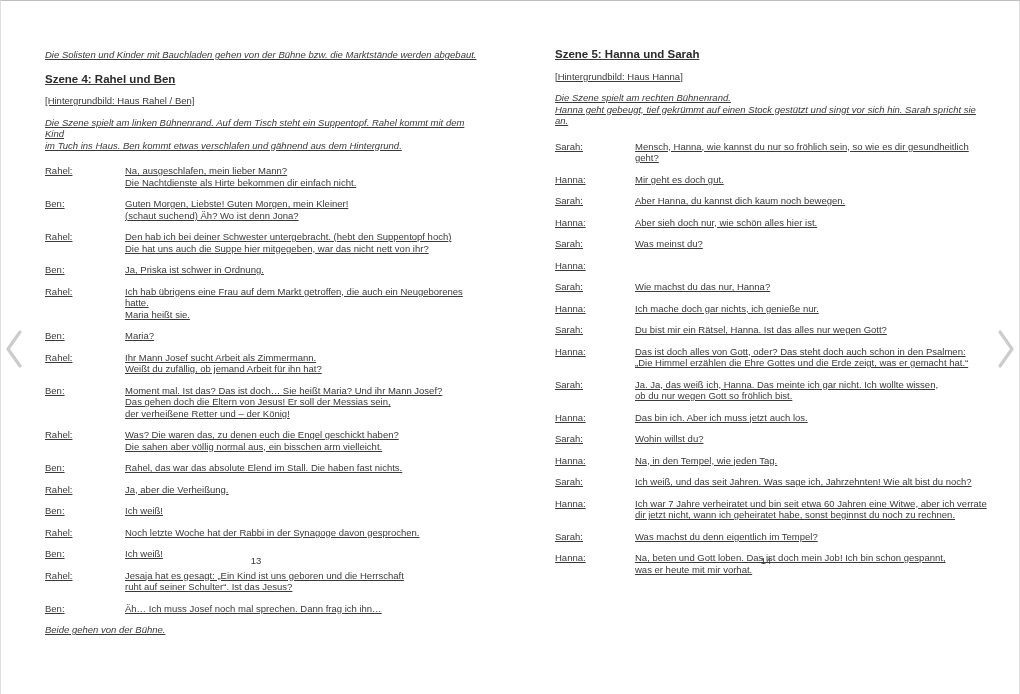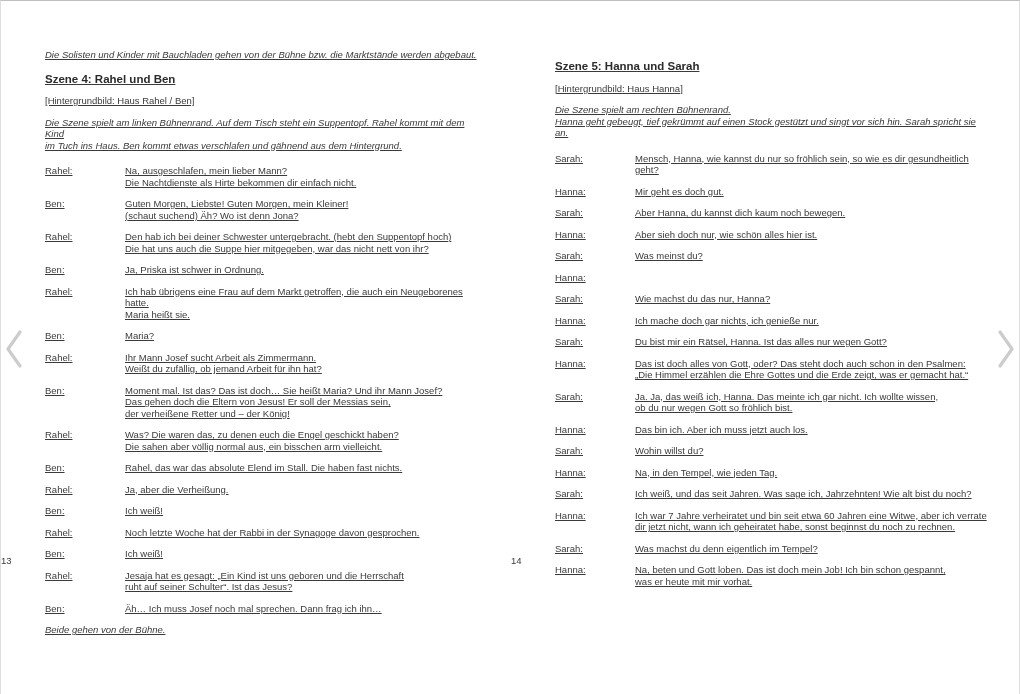--- a/index.html
+++ b/index.html
@@ -29,35 +29,35 @@
   .pre-note, .stage-direction, .post-note {
     font-style: italic;
     white-space: pre-line;
     margin: 0 0 10px 0;
   }
   .pre-note { margin-bottom: 13px; }
   .scene-heading {
     font-size: 11.5px;
     font-weight: bold;
     color: #2b2b2b;
-    margin: 12px 0 10px 0;
+    margin: 0 0 10px 0;
   }
   .background-note { margin: 0 0 10px 0; }
   .stage-direction { margin-bottom: 14px; }
   .dialogue { margin: 0; }
   .dialogue-row { display: flex; margin-bottom: 10px; }
   .dialogue-speaker { width: 80px; flex: 0 0 80px; }
   .dialogue-text { flex: 1; white-space: pre-line; }
   .post-note { margin-top: 4px; }
   .page-number {
     position: absolute;
     bottom: 22px;
     left: 0;
     width: 100%;
-    text-align: left;
+    text-align: center;
     font-size: 9.5px;
     color: #3a3a3a;
   }
   .nav-btn {
     position: absolute;
     top: 326px;
     width: 26px;
     height: 44px;
     background: transparent;
     border: none;

